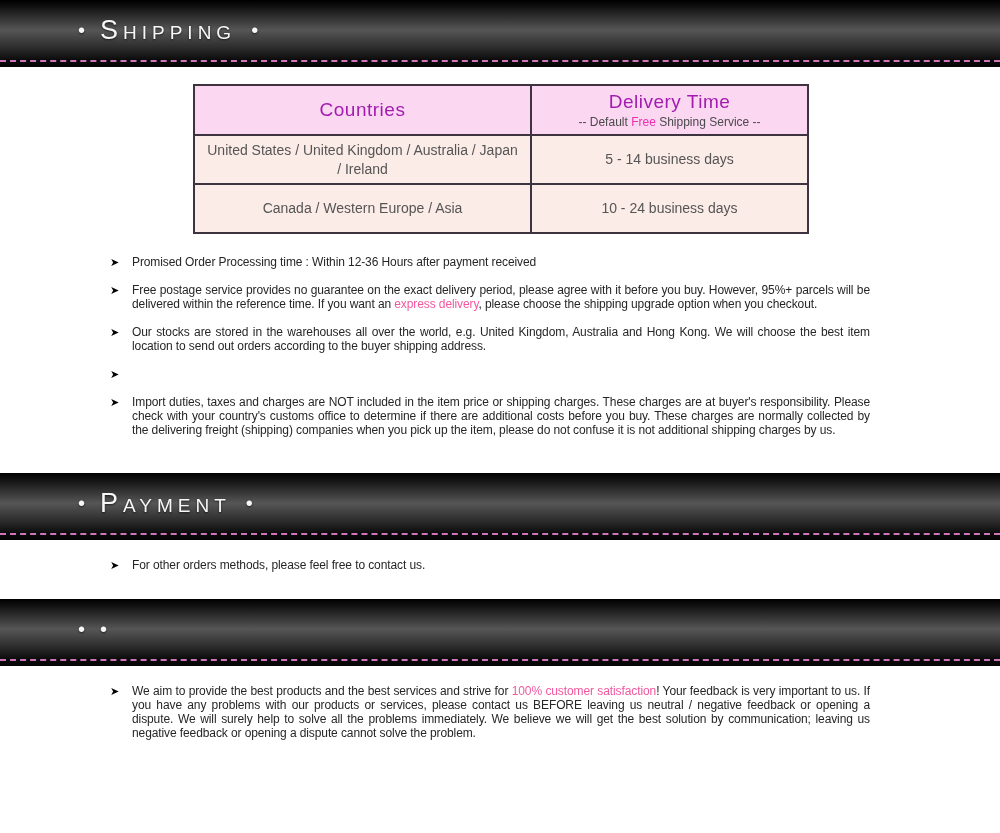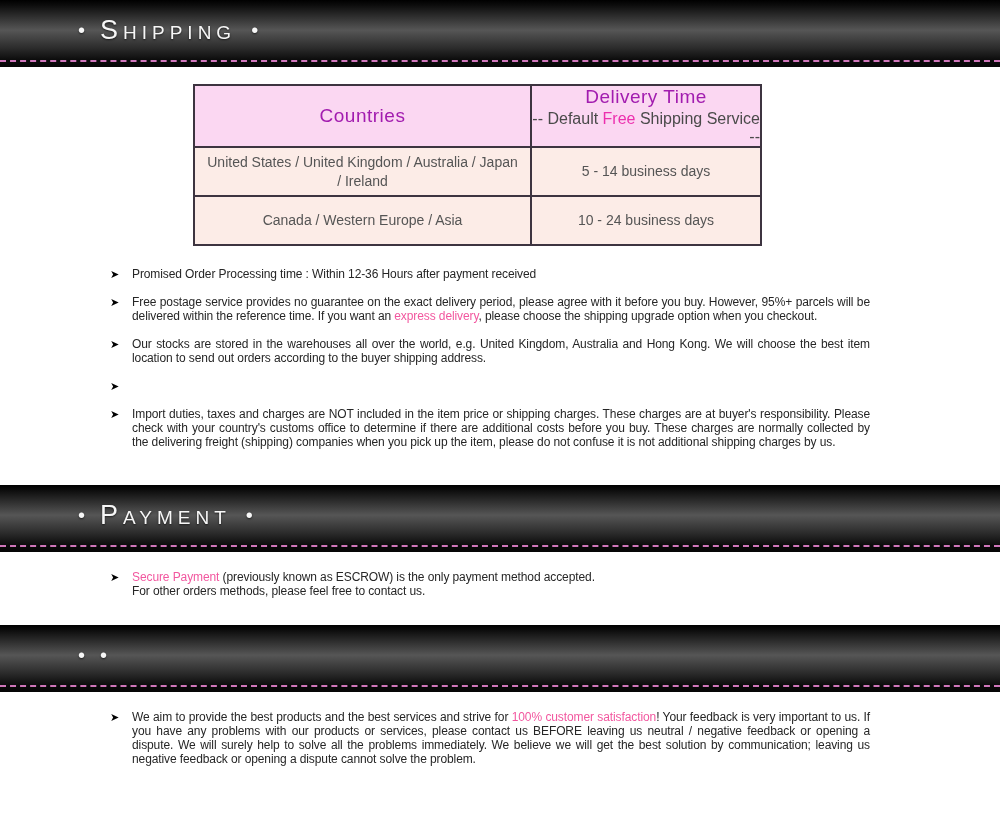--- a/index.html
+++ b/index.html
@@ -25,23 +25,23 @@
 
   
   .ship-table{
     border-collapse:collapse; margin:17px 0 0 193px;
     text-align:center; color:#555;
   }
   .ship-table th, .ship-table td{ border:2px solid #3d3440; }
   .ship-table th{ background:#fbd7f2; height:50px; font-weight:normal; }
   .ship-table td{ background:#fcece7; height:49px; font-size:14px; line-height:1.3; padding:4px 10px; }
   .col-countries{ width:337px; }
-  .col-delivery{ width:230px; }
+  .col-delivery{ width:277px; }
   .th-title{ font-size:19px; color:#a21caf; letter-spacing:.5px; }
-  .th-sub{ font-size:16px; color:#4a4a4a; margin-top:2px;text-align:right; }
+  .th-sub{ font-size:12px; color:#4a4a4a; margin-top:2px; }
   .free{ color:#ec2fae; }
 
   
   .notes{ margin-left:110px; width:760px; }
   .shipping-notes{ margin-top:21px; }
   .note{ display:flex; margin-bottom:14px; }
   .note-arrow{ flex:none; width:22px; font-size:11px; color:#000; line-height:14px; padding-top:0; }
   .note-text{ font-size:12px; color:#262626; line-height:14px; letter-spacing:-0.1px; text-align:justify; }
   .pink{ color:#f2579f; }
 
@@ -116,21 +116,20 @@
       <span>Payment</span>
       <span class="dot">•</span>
     </div>
     <div class="dash-line"></div>
   </div>
 
   <div class="notes payment-notes">
     <div class="note">
       <span class="note-arrow">➤</span>
       <div class="note-text">
-        <div><span class="pink">Secure Payment</span><span> (previously known as ESCROW) is the only payment method accepted.</span></div>
         <div>For other orders methods, please feel free to contact us.</div>
       </div>
     </div>
   </div>
 
   <div class="banner cs-banner">
     <div class="banner-heading">
       <span class="dot">•</span>
       <span class="dot">•</span>
     </div>

